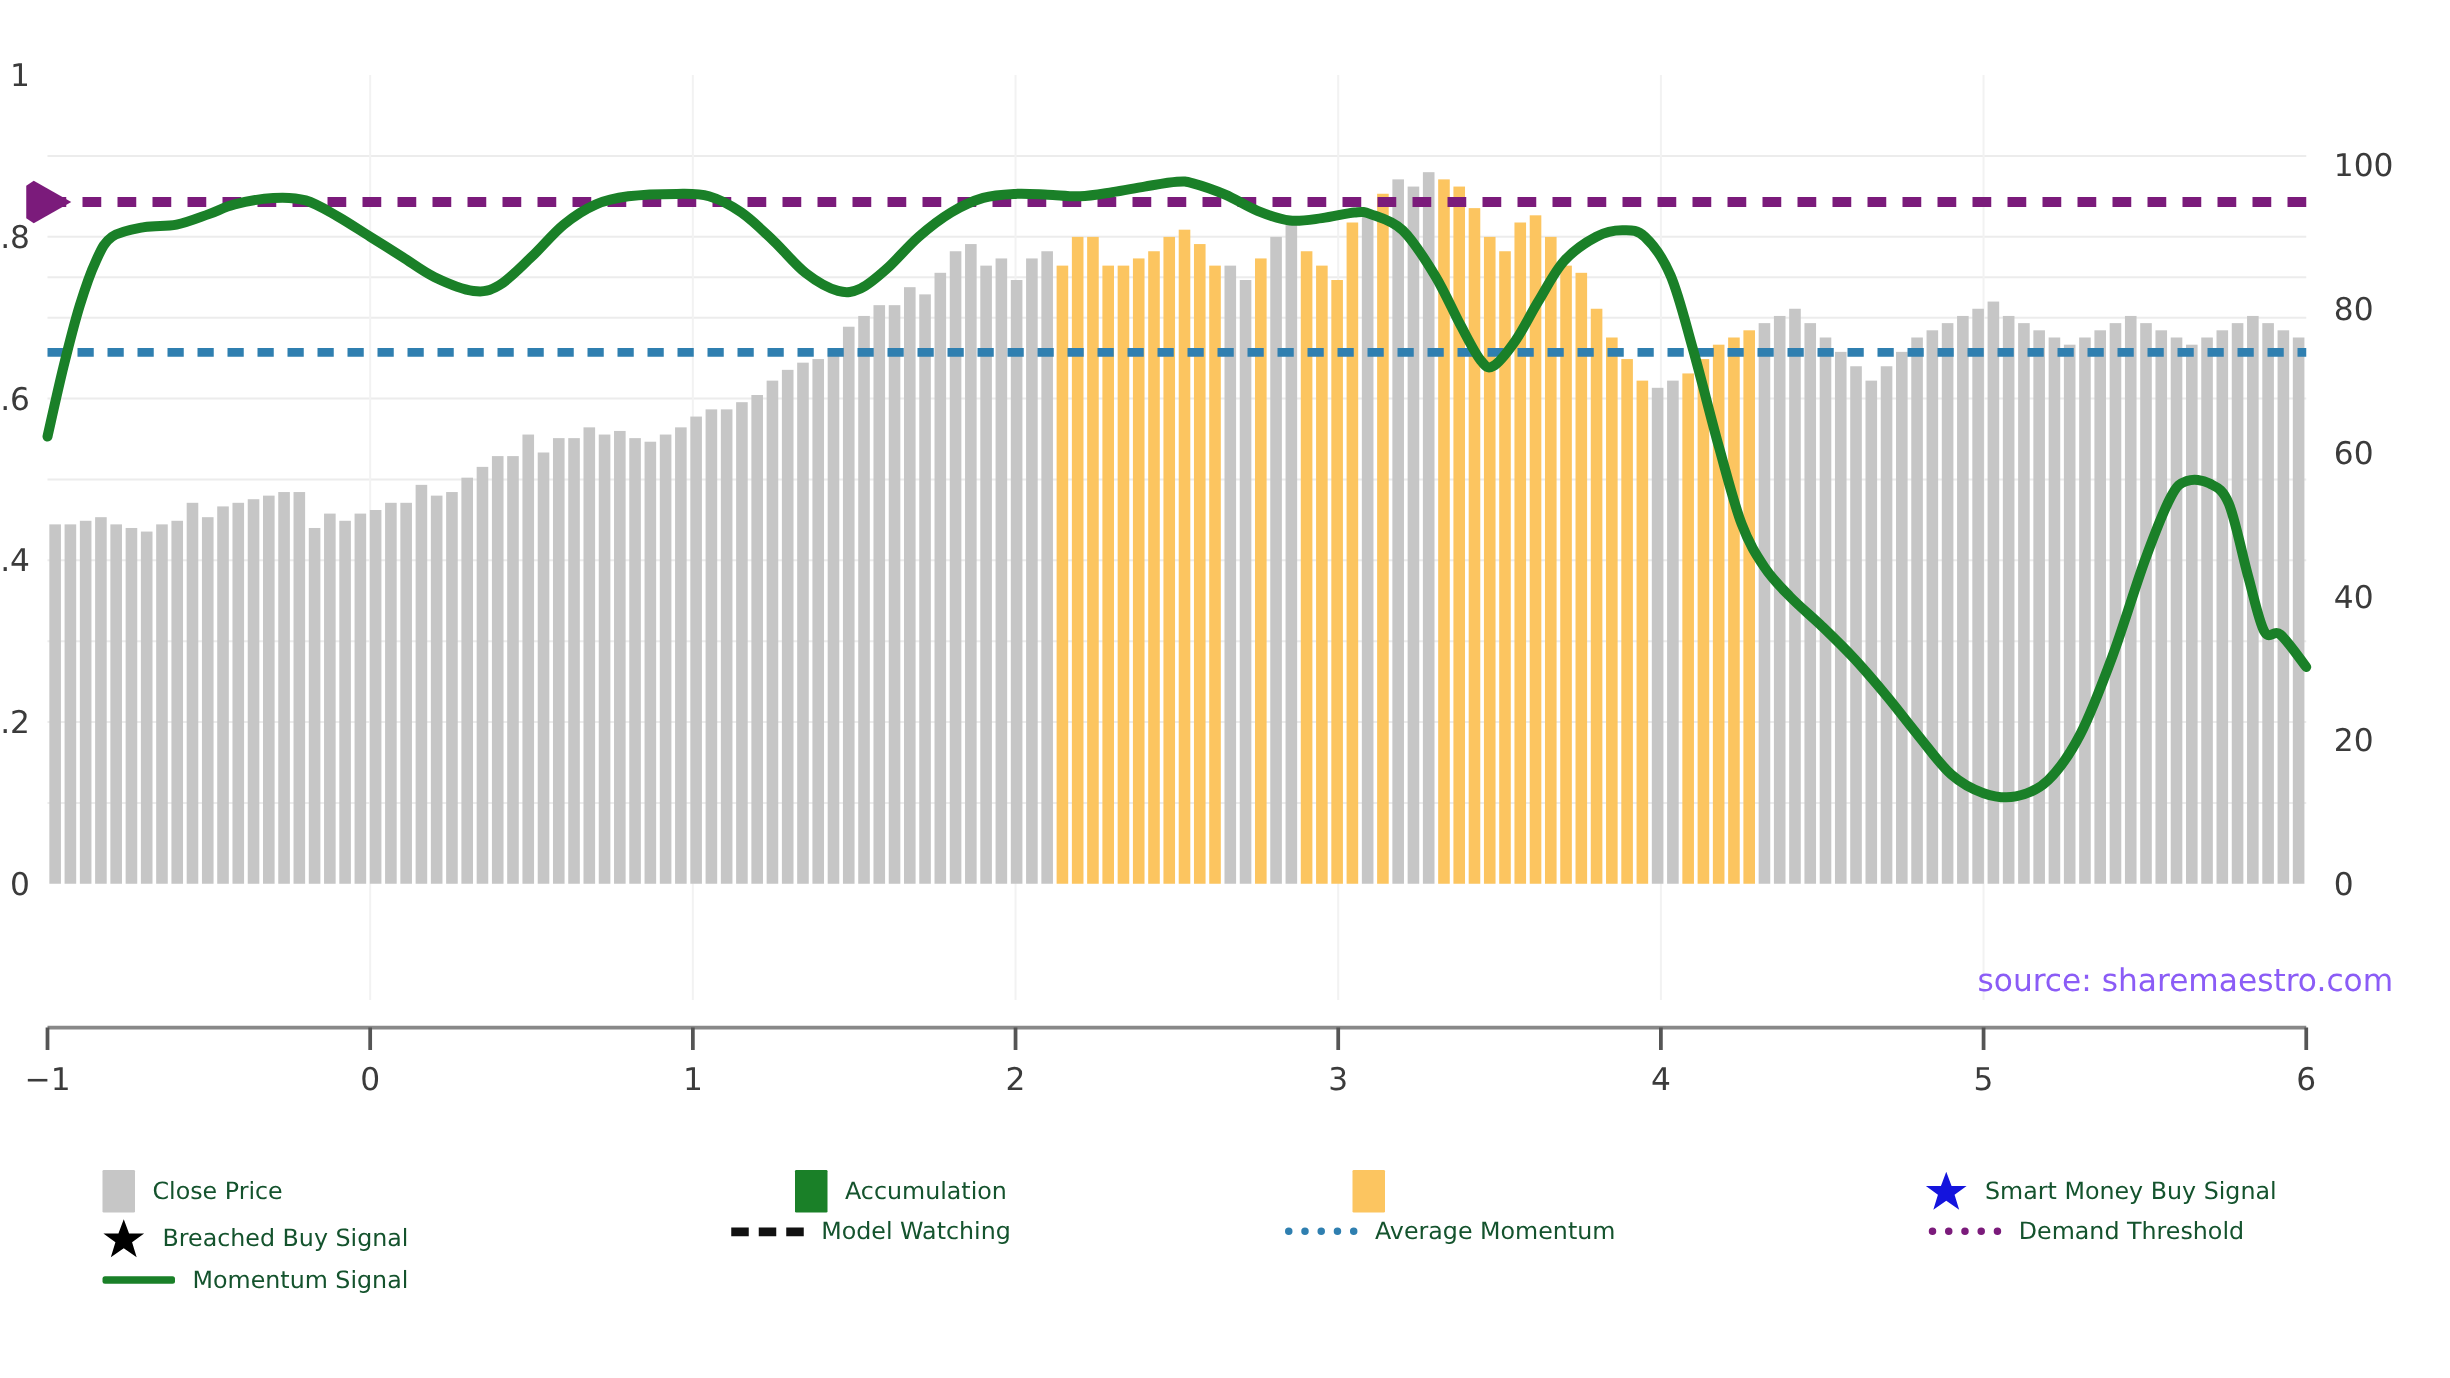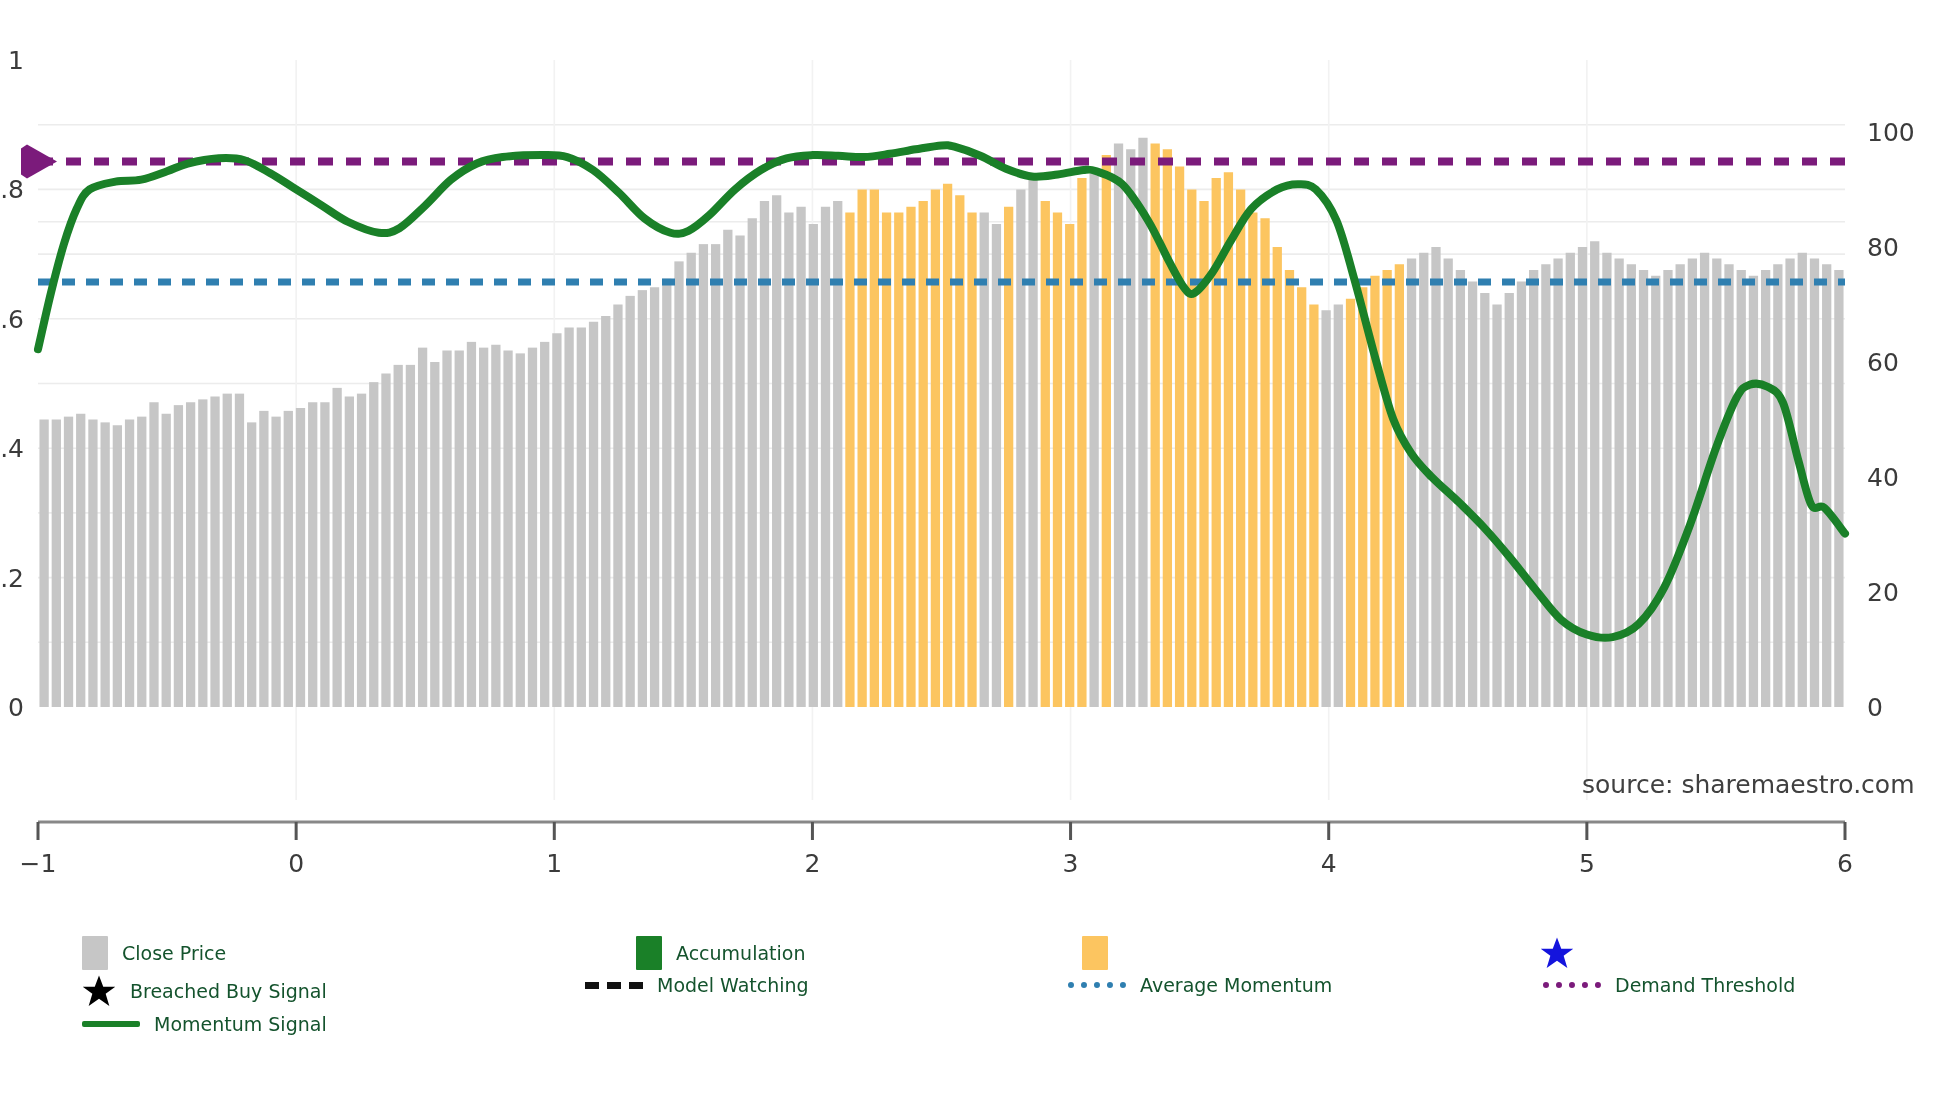--- a/index.html
+++ b/index.html
@@ -277,21 +277,21 @@
           <text x="24" y="69" text-anchor="end" class="tick-text">1</text>
           <text x="1867" y="716" text-anchor="start" class="tick-text">0</text>
           <text x="1867" y="601" text-anchor="start" class="tick-text">20</text>
           <text x="1867" y="486" text-anchor="start" class="tick-text">40</text>
           <text x="1867" y="371" text-anchor="start" class="tick-text">60</text>
           <text x="1867" y="256" text-anchor="start" class="tick-text">80</text>
           <text x="1867" y="141" text-anchor="start" class="tick-text">100</text>
         </g>
       </svg>
     <div style="position:absolute;left:1582px;top:770px;">
-      <span class="source-text" style="font-size:25px;color:#404040;">source: sharemaestro.com</span>
+      <span class="source-text" style="font-size:25px;color:#8b5cf6;">source: sharemaestro.com</span>
     </div>
   </div>
 
   <div class="legend">
 
     <div class="legend-row" style="left:82px;top:18px;">
       <div class="legend-item">
         <span class="swatch-bar" style="background:#c6c6c6;"></span>
         <span class="legend-label">Close Price</span>
       </div>
@@ -305,38 +305,39 @@
     <div class="legend-row" style="left:1082px;top:18px;">
       <div class="legend-item">
         <span class="swatch-bar" style="background:#fcc560;"></span>
       </div>
     </div>
     <div class="legend-row" style="left:1540px;top:18px;">
       <div class="legend-item">
         <svg class="swatch-star" viewBox="0 0 24 24">
           <polygon points="12,1 15,9 23.5,9 16.7,14 19.3,22.5 12,17.4 4.7,22.5 7.3,14 0.5,9 9,9" fill="#1414dd"></polygon>
         </svg>
+        <span class="legend-label">Smart Money Buy Signal</span>
       </div>
     </div>
 
     <div class="legend-row" style="left:82px;top:56px;">
       <div class="legend-item">
         <svg class="swatch-star" viewBox="0 0 24 24">
           <polygon points="12,1 15,9 23.5,9 16.7,14 19.3,22.5 12,17.4 4.7,22.5 7.3,14 0.5,9 9,9" fill="#000000"></polygon>
         </svg>
         <span class="legend-label">Breached Buy Signal</span>
       </div>
     </div>
     <div class="legend-row" style="left:585px;top:56px;">
       <div class="legend-item">
         <span class="swatch-dash"></span>
         <span class="legend-label">Model Watching</span>
       </div>
     </div>
-    <div class="legend-row" style="left:1068px;top:56px;justify-content:flex-end;">
+    <div class="legend-row" style="left:1028px;top:56px;justify-content:flex-end;">
       <div class="legend-item">
         <span class="swatch-dot"></span>
         <span class="legend-label">Average Momentum</span>
       </div>
     </div>
     <div class="legend-row" style="left:1543px;top:56px;">
       <div class="legend-item">
         <span class="swatch-dot-purple"></span>
         <span class="legend-label">Demand Threshold</span>
       </div>

